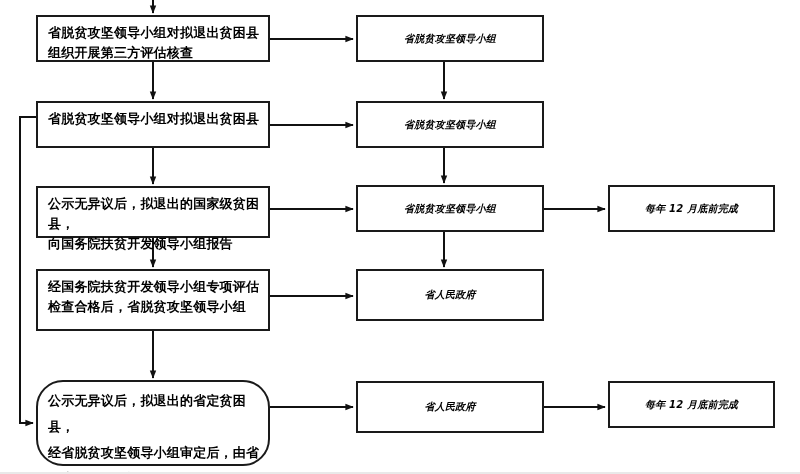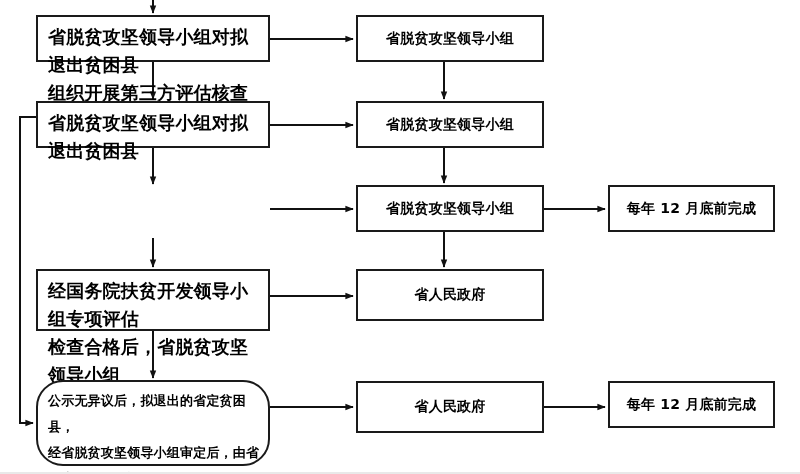--- a/index.html
+++ b/index.html
@@ -29,30 +29,31 @@
     letter-spacing: 0.2px;
   }
   .node .label {
     display: block;
     white-space: pre-line;
     width: 100%;
   }
   
   .node.left {
     padding: 6px 8px 6px 10px;
-    font-size: 18px;
+    font-size: 13px;
     align-items: flex-start;
   }
   .node.left .label { text-align: left; }
   
   .node.center, .node.right {
     padding: 0 8px;
-    font-size: 14px;
+    font-size: 10px;
     align-items: center;
     justify-content: center;
+    font-style: italic;
   }
   .node.center .label, .node.right .label { text-align: center; }
 
   .node.bottomleft { line-height: 2.0; font-size: 13px; }
 
   svg#wires {
     position: absolute;
     left: 0;
     top: 0;
     width: 800px;
@@ -110,20 +111,24 @@
 
   <div class="node left" style="left:36px; top:15px; width:234px; height:47px;">
     <span class="label">省脱贫攻坚领导小组对拟退出贫困县
 组织开展第三方评估核查</span>
   </div>
 
   <div class="node left" style="left:36px; top:101px; width:234px; height:47px;">
     <span class="label">省脱贫攻坚领导小组对拟退出贫困县</span>
   </div>
 
+  <div class="node left" style="left:36px; top:186px; width:234px; height:52px;">
+    <span class="label">公示无异议后，拟退出的国家级贫困县，
+向国务院扶贫开发领导小组报告</span>
+  </div>
 
   <div class="node left" style="left:36px; top:269px; width:234px; height:62px;">
     <span class="label">经国务院扶贫开发领导小组专项评估
 检查合格后，省脱贫攻坚领导小组</span>
   </div>
 
   <div class="node left bottomleft" style="left:36px; top:380px; width:234px; height:86px;border-radius:27px;">
     <span class="label">公示无异议后，拟退出的省定贫困县，
 经省脱贫攻坚领导小组审定后，由省
 政府正式批准退出</span>

